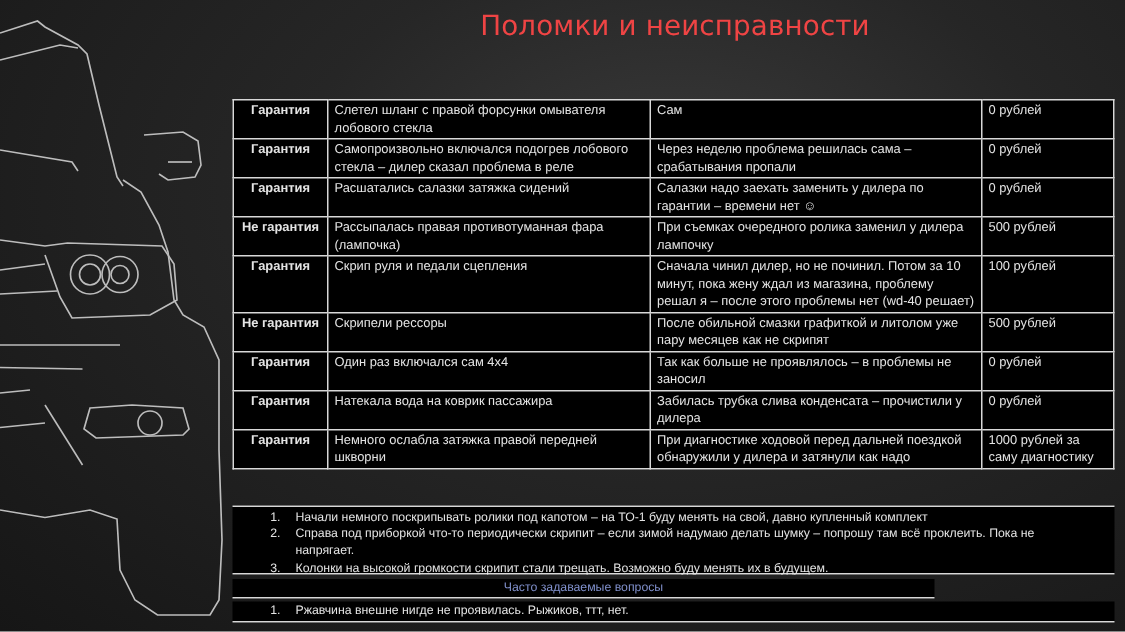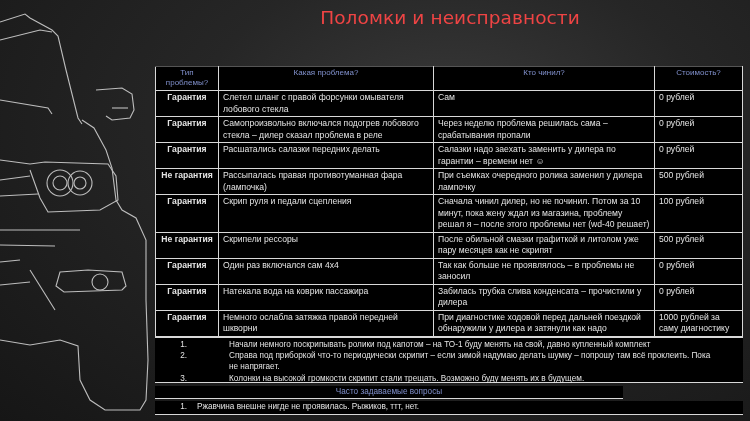--- a/index.html
+++ b/index.html
@@ -31,21 +31,21 @@
   td.prob { width:206px; }
   .notes {
     position:absolute; left:155px; top:337px; width:588px; height:46px;
     background:#000; border-top:1.5px solid #d8d8d8; border-bottom:1.5px solid #d8d8d8;
     color:#e4e4e4; font-family:"Liberation Sans", sans-serif; font-size:8.2px; line-height:11.2px;
     box-sizing:border-box; padding:1px 0 0 0;
   }
   .notes ol { margin:0; padding:0 0 0 0; list-style:none; }
   .notes li { display:flex; }
   .notes .num { width:42px; text-align:right; padding-right:10px; box-sizing:border-box; flex:0 0 42px; }
-  .notes .txt { flex:1; padding-right:24px;margin-left:32px; }
+  .notes .txt { flex:1; padding-right:24px; }
   .faq-head {
     position:absolute; left:155px; top:386px; width:468px; height:13px;
     background:#000; border-bottom:1.5px solid #d8d8d8; box-sizing:border-box;
     color:#8090cc; text-align:center; font-family:"Liberation Sans", sans-serif; font-size:8.2px; line-height:12px;
   }
   .faq {
     position:absolute; left:155px; top:401px; width:588px; height:14px;
     background:#000; border-bottom:1.5px solid #d8d8d8; box-sizing:border-box;
     color:#e4e4e4; font-family:"Liberation Sans", sans-serif; font-size:8.2px; line-height:12px; display:flex;
   }
@@ -78,41 +78,35 @@
     <path d="M0 285 L30 282"></path>
   </g>
 </svg>
 
 <div class="title">
   <div>Поломки и неисправности</div>
 </div>
 
 <table class="main">
   <tbody>
-      <tr>
-    <th>Тип проблемы?</th>
-    <th>Какая проблема?</th>
-    <th>Кто чинил?</th>
-    <th>Стоимость?</th>
-  </tr>
   <tr>
     <td class="type">Гарантия</td>
     <td class="prob">Слетел шланг с правой форсунки омывателя лобового стекла</td>
     <td>Сам</td>
     <td class="cost">0 рублей</td>
   </tr>
   <tr>
     <td class="type">Гарантия</td>
     <td class="prob">Самопроизвольно включался подогрев лобового стекла – дилер сказал проблема в реле</td>
     <td>Через неделю проблема решилась сама – срабатывания пропали</td>
     <td class="cost">0 рублей</td>
   </tr>
   <tr>
     <td class="type">Гарантия</td>
-    <td class="prob">Расшатались салазки передних делать</td>
+    <td class="prob">Расшатались салазки затяжка сидений</td>
     <td>Салазки надо заехать заменить у дилера по гарантии – времени нет ☺</td>
     <td class="cost">0 рублей</td>
   </tr>
   <tr>
     <td class="type">Не гарантия</td>
     <td class="prob">Рассыпалась правая противотуманная фара (лампочка)</td>
     <td>При съемках очередного ролика заменил у дилера лампочку</td>
     <td class="cost">500 рублей</td>
   </tr>
   <tr>

